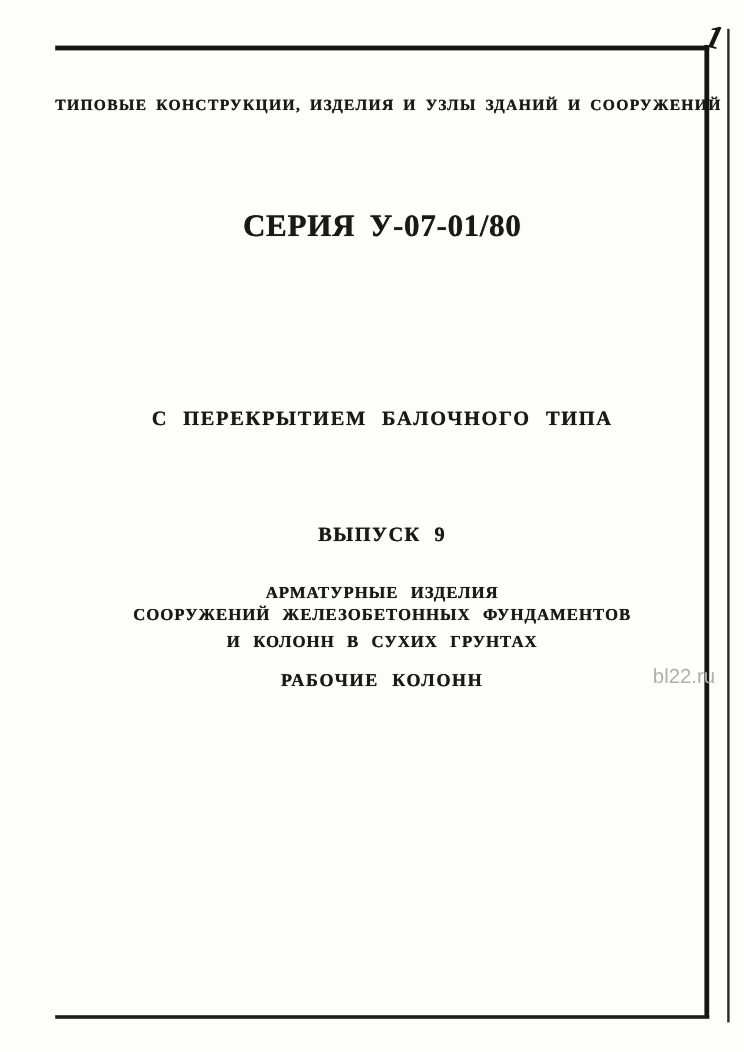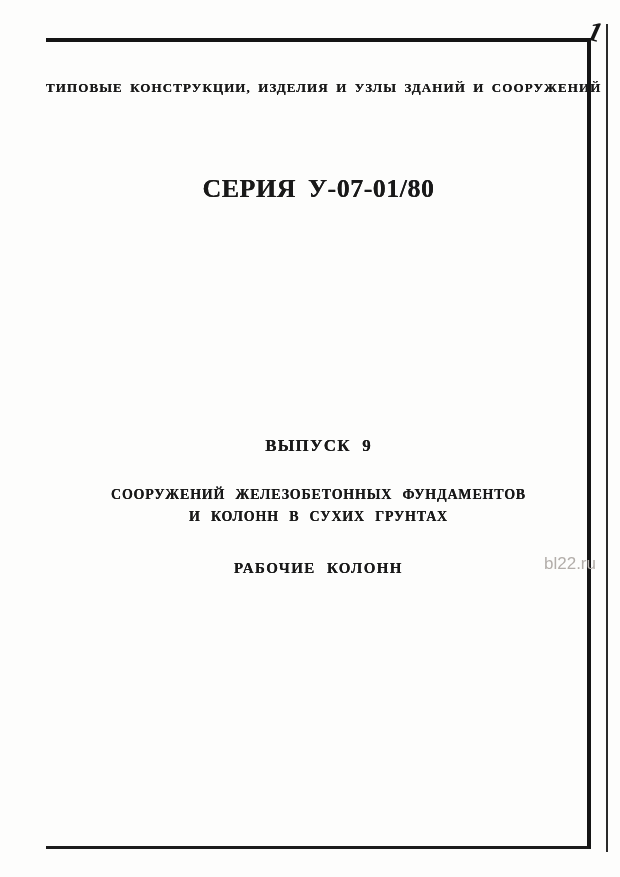--- a/index.html
+++ b/index.html
@@ -121,24 +121,26 @@
 <div class="frame"></div>
 <div class="page-edge"></div>
 
 <div class="pagenum">1</div>
 
 <div class="txt header-line">ТИПОВЫЕ КОНСТРУКЦИИ, ИЗДЕЛИЯ И УЗЛЫ ЗДАНИЙ И СООРУЖЕНИЙ</div>
 
 <div class="txt series">СЕРИЯ У-07-01/80</div>
 
 <div class="txt main-title">
+  <span class="line">С ПЕРЕКРЫТИЕМ БАЛОЧНОГО ТИПА</span>
 </div>
 
 <div class="txt issue">ВЫПУСК 9</div>
 
 <div class="txt subtitle">
+  <span class="line">АРМАТУРНЫЕ ИЗДЕЛИЯ</span>
   <span class="line">СООРУЖЕНИЙ ЖЕЛЕЗОБЕТОННЫХ ФУНДАМЕНТОВ</span>
   <span class="line gap">И КОЛОНН В СУХИХ ГРУНТАХ</span>
 </div>
 
 <div class="txt doctype">РАБОЧИЕ КОЛОНН</div>
 
 <div class="watermark">bl22.ru</div>
 
 </body></html>

